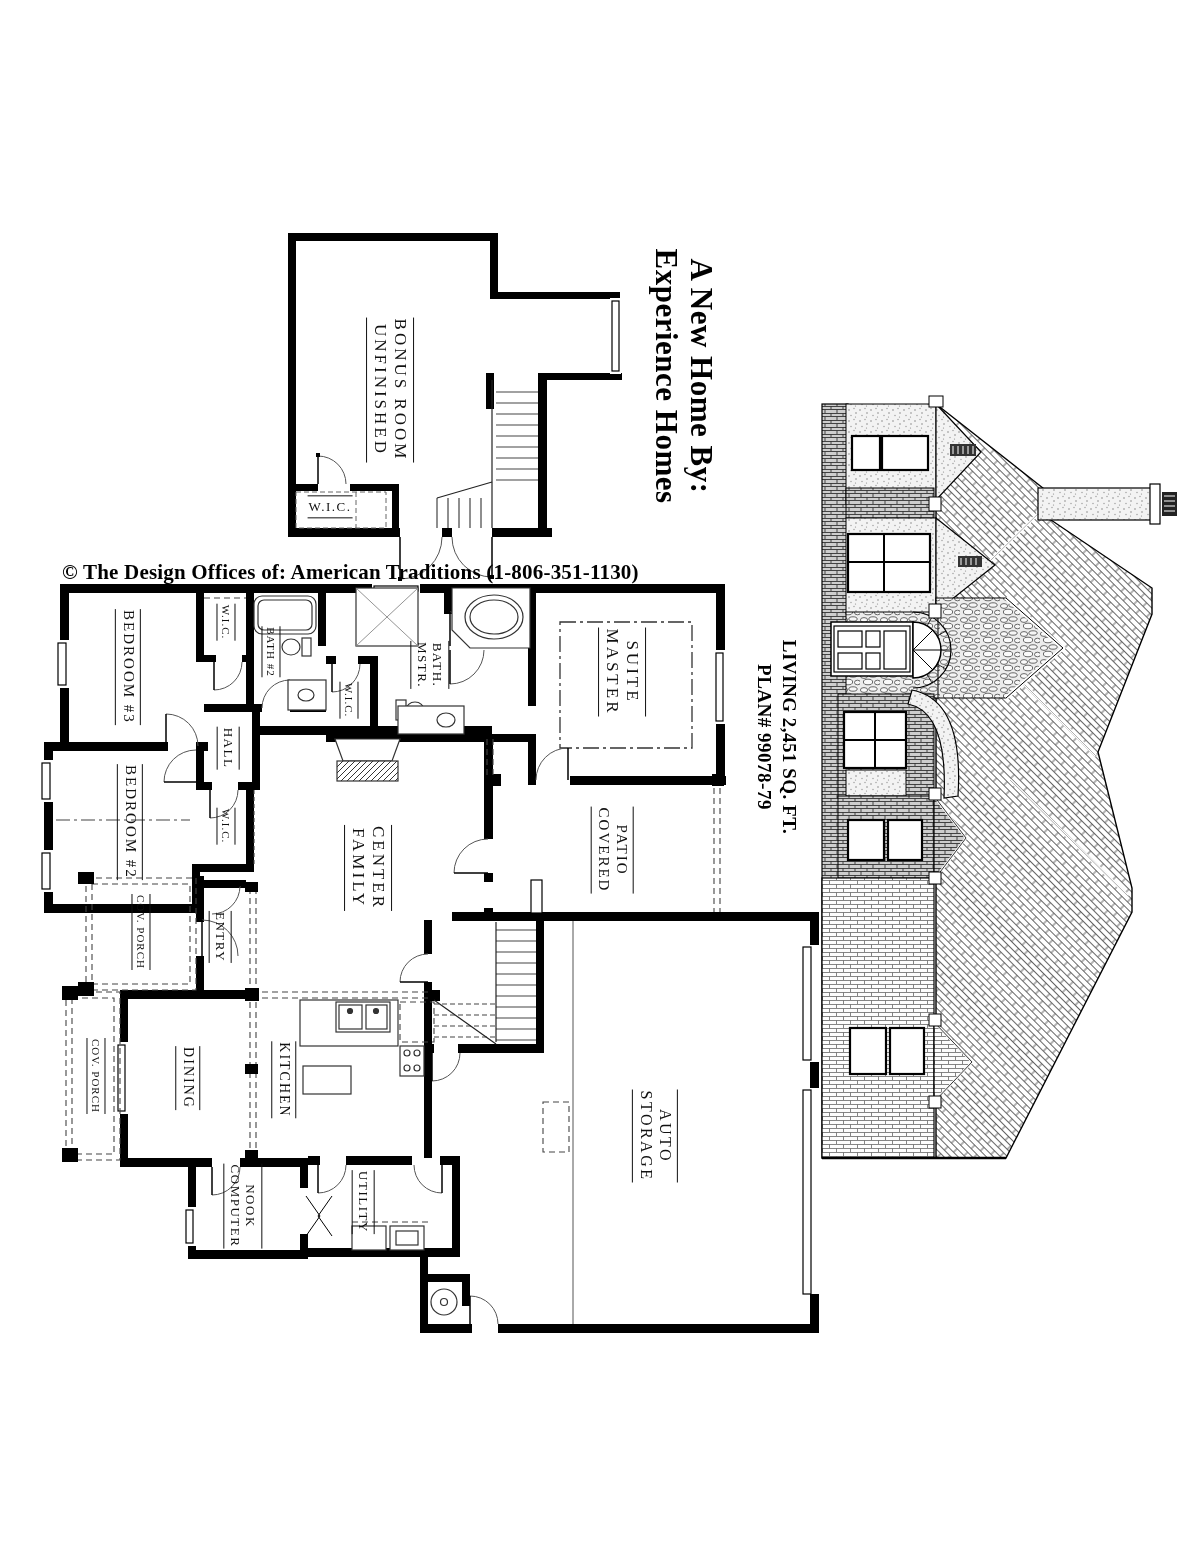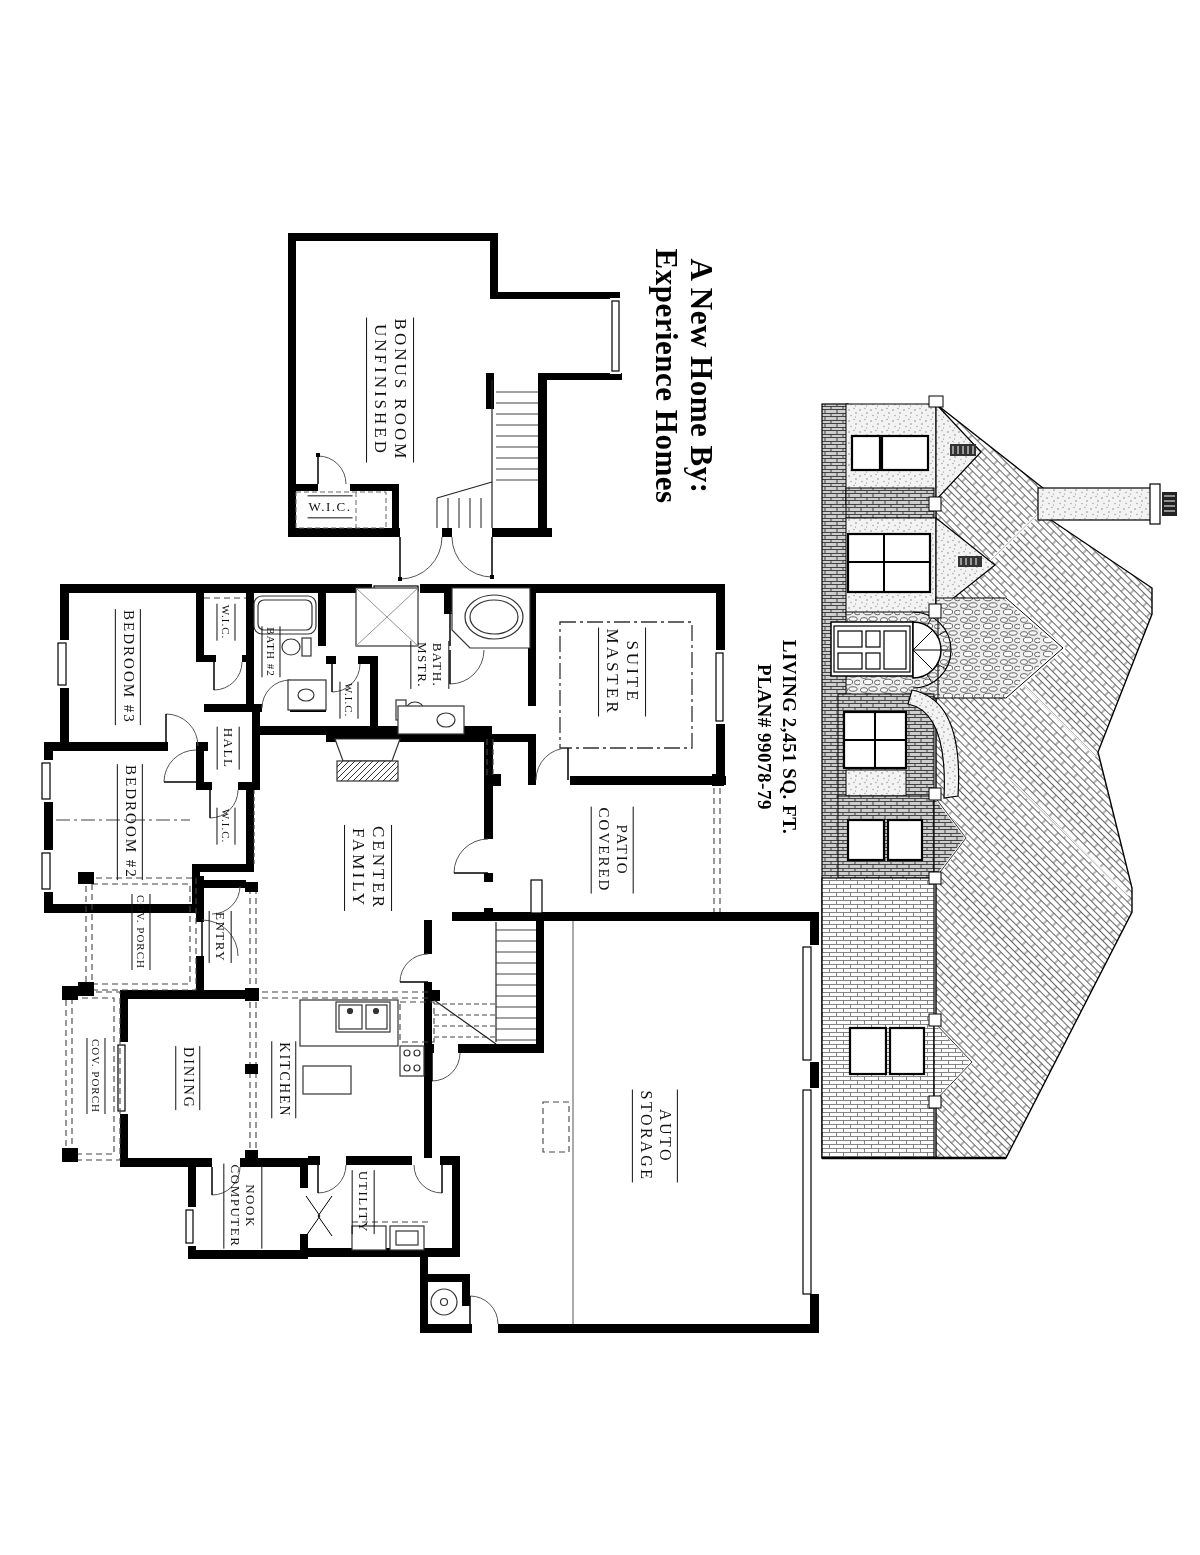--- a/index.html
+++ b/index.html
@@ -389,20 +389,21 @@
     </g>
     <line x1="822" y1="1158" x2="1006" y2="1158" stroke="#000" stroke-width="2.5"></line>
   </g>
 </svg>
 
   <div id="title-block" style="left:683px;top:376px;">
     <span>A New Home By:</span><br>
     <span>Experience Homes</span>
   </div>
 
+  <div id="copyright">© The Design Offices of: American Traditions (1-806-351-1130)</div>
 
   <div id="plan-info" style="left:776px;top:737px;">
     <span>LIVING 2,451 SQ. FT.</span><br>
     <span>PLAN#  99078-79</span>
   </div>
 
   <div class="lbl lg rev" style="left:390px;top:390px;">
     <span>UNFINISHED</span>
     <span>BONUS ROOM</span>
   </div>

